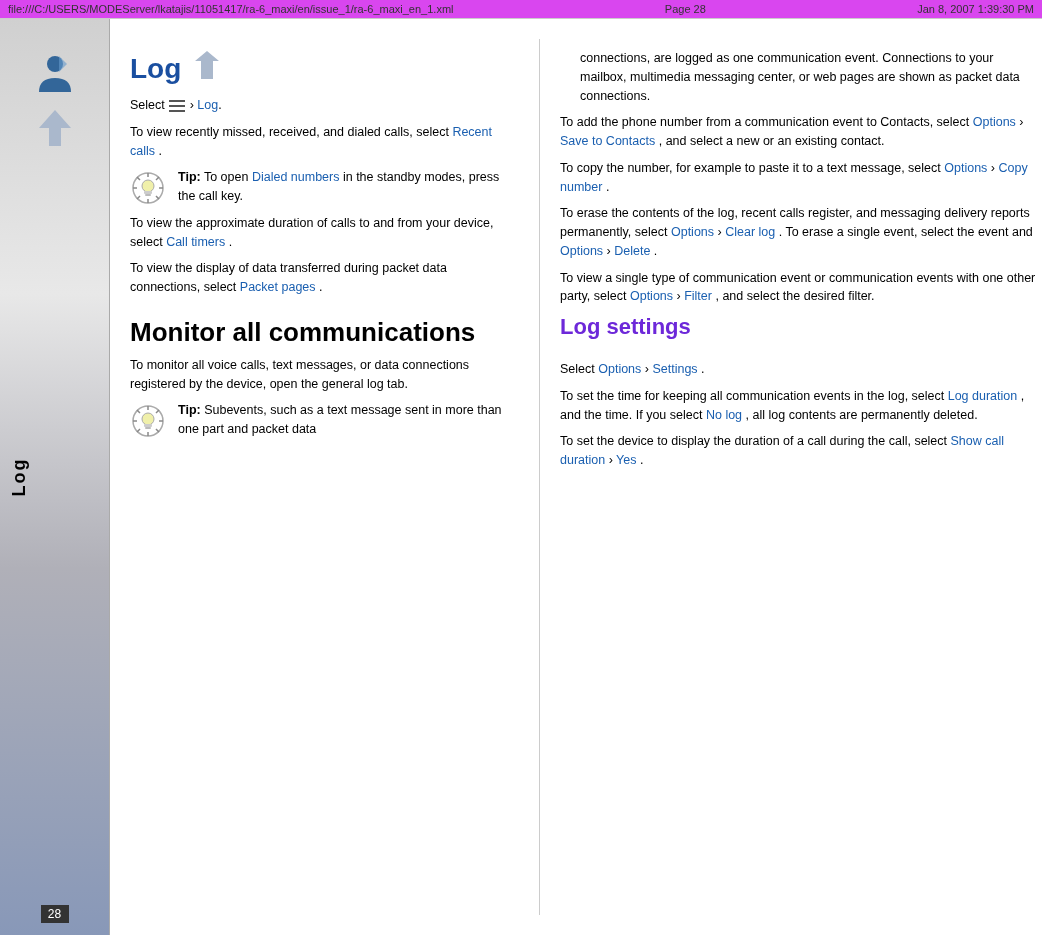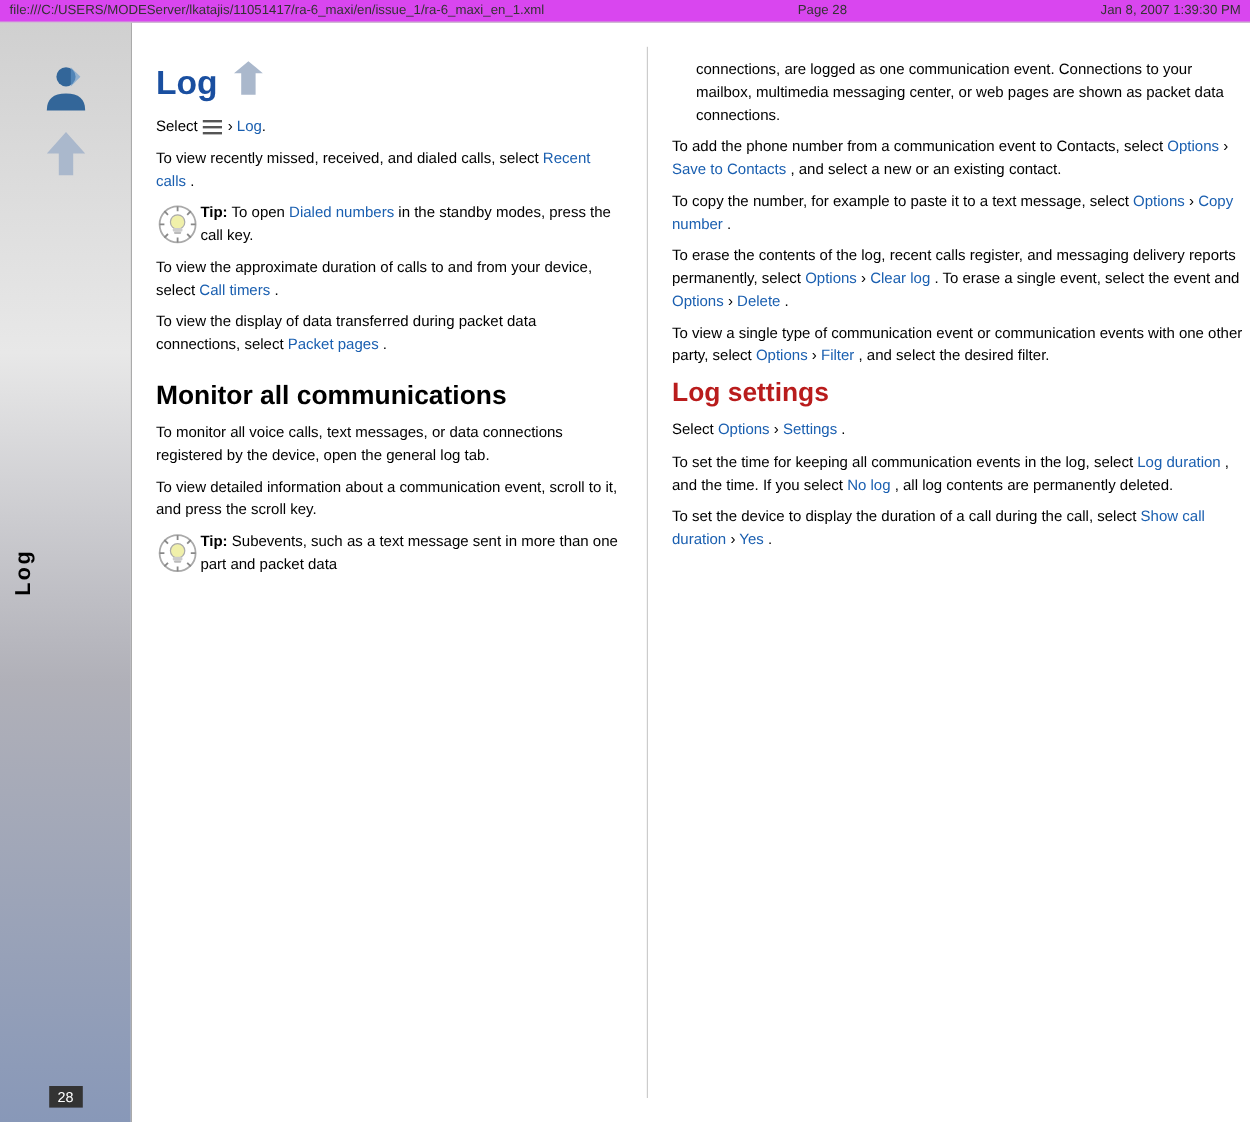--- a/index.html
+++ b/index.html
@@ -109,33 +109,33 @@
       font-size: 28px;
       font-weight: bold;
       color: #1a4fa0;
       margin-bottom: 8px;
       display: flex;
       align-items: center;
       gap: 10px;
     }
 
     .section-title-sub {
-      font-size: 22px;
+      font-size: 26px;
       font-weight: bold;
       color: #000;
       margin-top: 20px;
       margin-bottom: 8px;
       line-height: 1.2;
     }
 
     .section-title-right {
       font-size: 22px;
       font-weight: bold;
-      color: #b91c1c;
-      margin-bottom: 9px;
+      color: #6d28d9;
+      margin-bottom: 20px;
     }
 
     p {
       font-size: 12.5px;
       line-height: 1.5;
       margin-bottom: 8px;
       color: #000;
     }
 
     .link-blue {
@@ -143,22 +143,22 @@
       text-decoration: none;
     }
 
     .select-text {
       font-size: 12.5px;
     }
 
     
     .tip-box {
       display: flex;
-      align-items: center;
-      gap: 1px;
+      align-items: flex-end;
+      gap: 12px;
       margin: 8px 0;
       background: #fff;
     }
 
     .tip-icon {
       width: 36px;
       height: 36px;
       flex-shrink: 0;
       display: flex;
       align-items: center;
@@ -290,21 +290,20 @@
         <a class="link-blue">Packet pages</a>
         <span>.</span>
       </p>
 
       <div class="section-title-sub">
         <span>Monitor all communications</span>
       </div>
 
       <p>To monitor all voice calls, text messages, or data connections registered by the device, open the general log tab.</p>
 
-      <p>To view detailed information about a communication event, scroll to it, and press the scroll key.</p>
 
       <div class="tip-box">
         <div class="tip-icon">
           <svg width="34" height="34" viewBox="0 0 34 34">
             <circle cx="17" cy="17" r="15" fill="none" stroke="#aaa" stroke-width="1.5"></circle>
             <line x1="17" y1="2" x2="17" y2="6" stroke="#888" stroke-width="1.5"></line>
             <line x1="17" y1="28" x2="17" y2="32" stroke="#888" stroke-width="1.5"></line>
             <line x1="2" y1="17" x2="6" y2="17" stroke="#888" stroke-width="1.5"></line>
             <line x1="28" y1="17" x2="32" y2="17" stroke="#888" stroke-width="1.5"></line>
             <line x1="6" y1="6" x2="9" y2="9" stroke="#888" stroke-width="1.5"></line>

